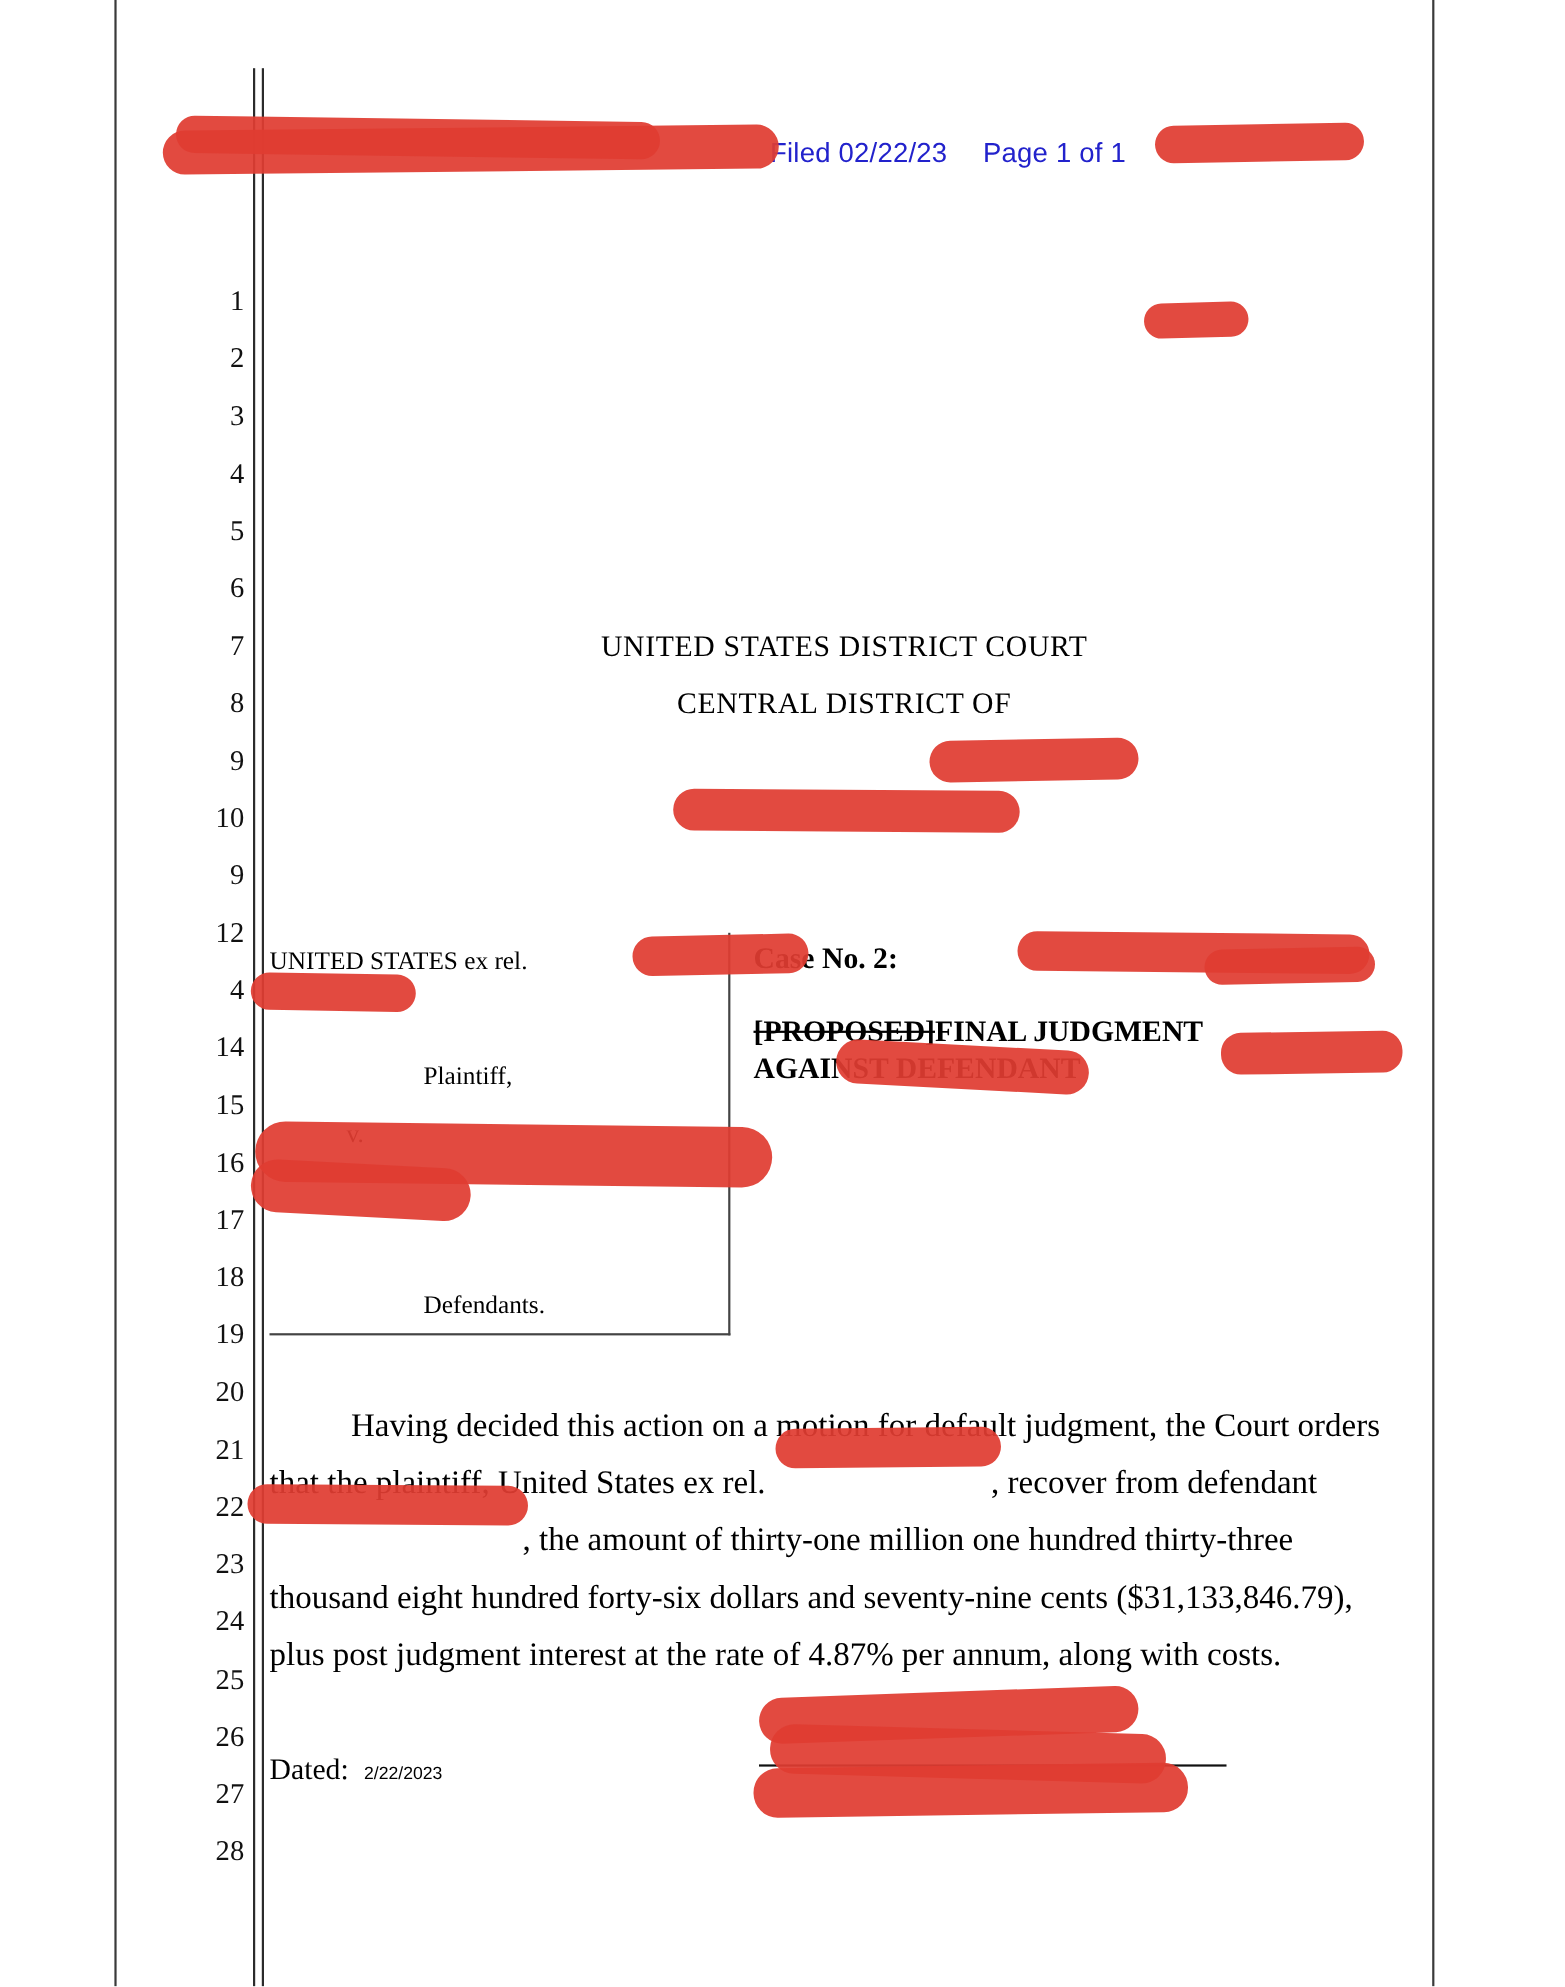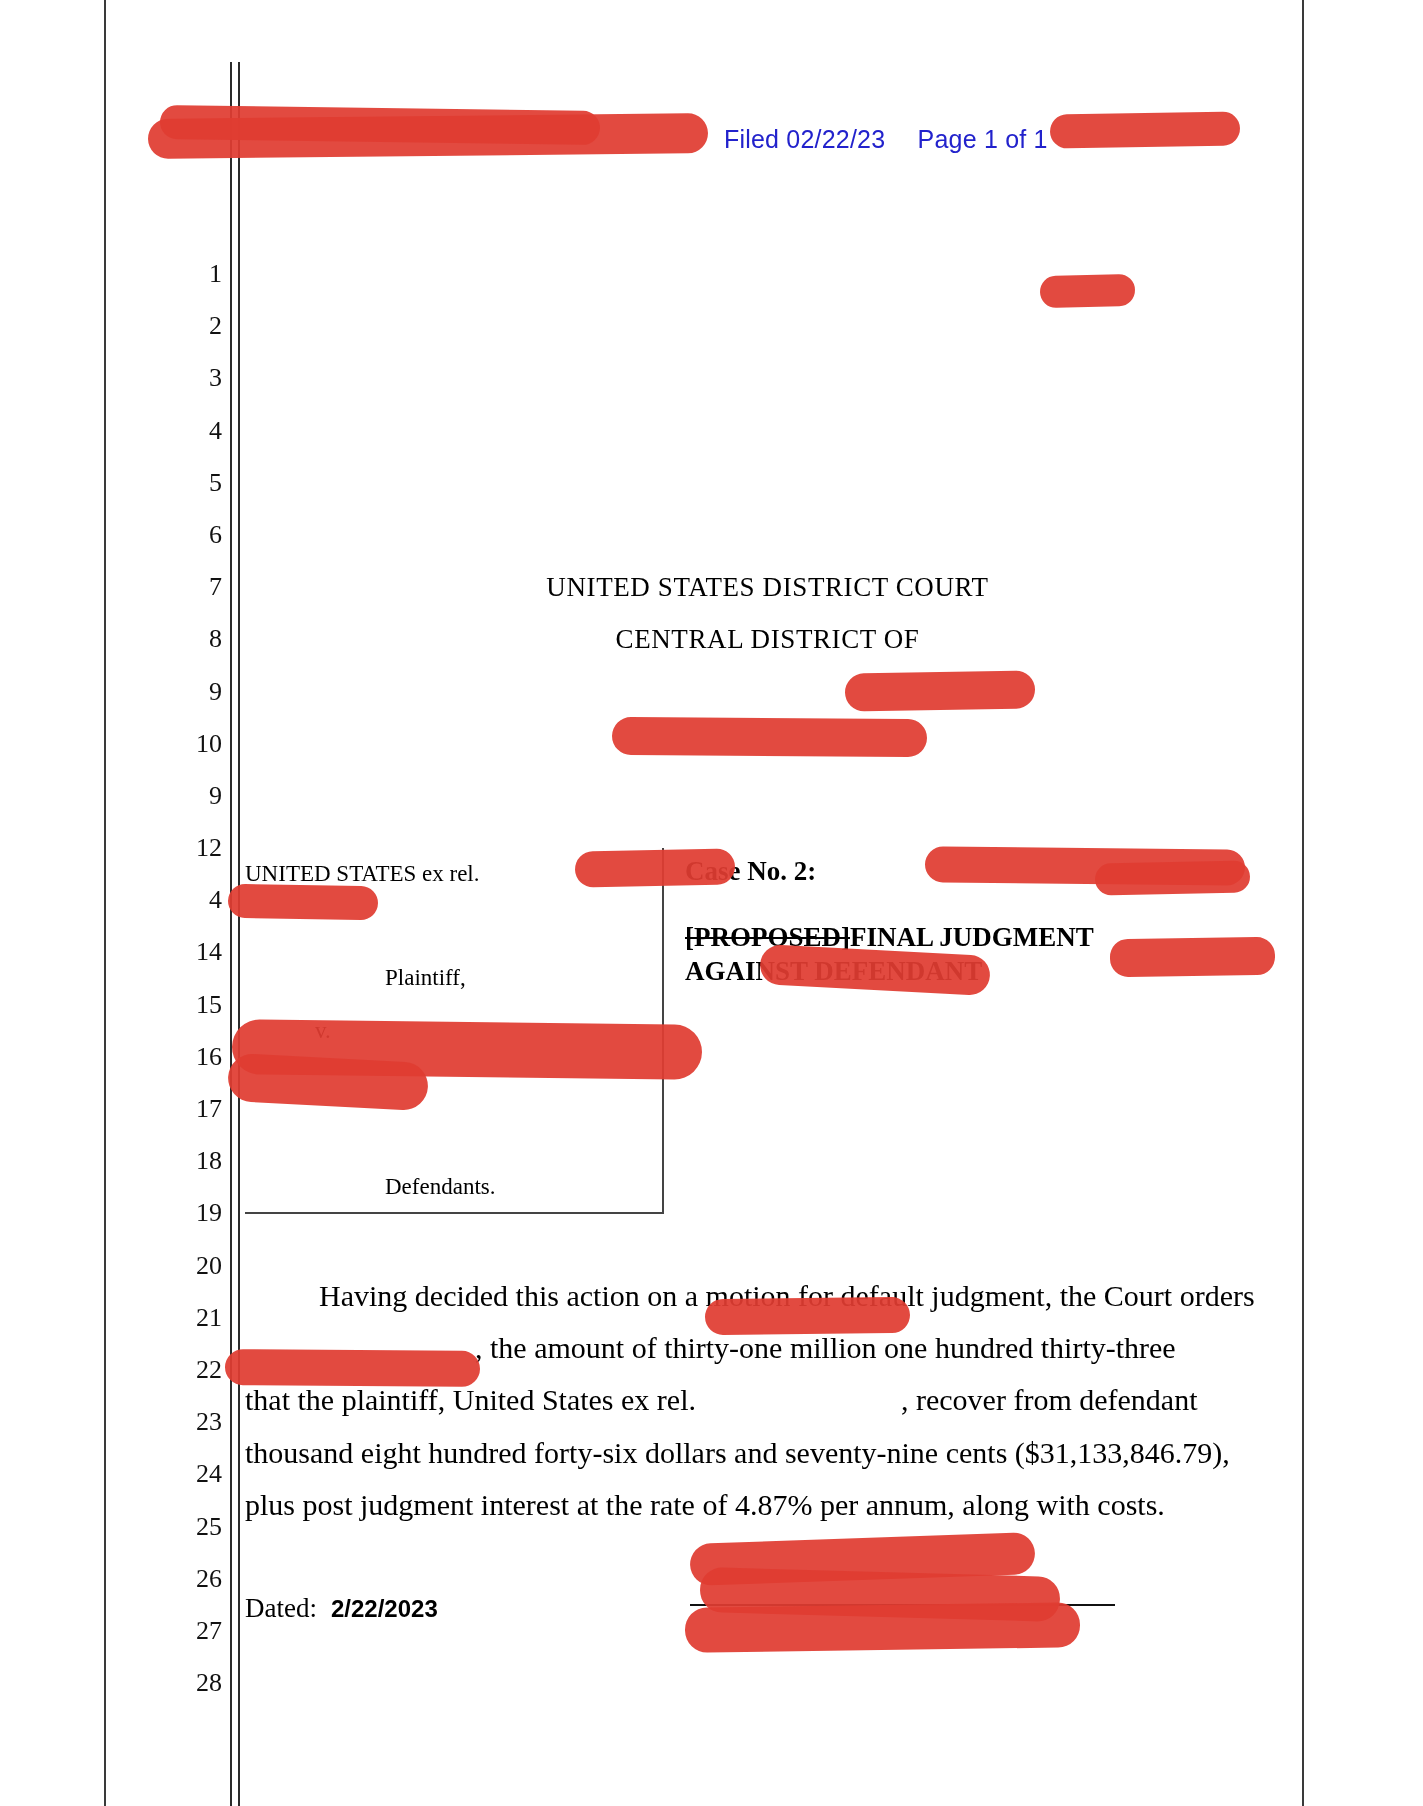--- a/index.html
+++ b/index.html
@@ -49,21 +49,20 @@
   
   .ecf-header {
     position: absolute;
     left: 700px;
     top: 125px;
     font-family: "Liberation Sans", sans-serif;
     font-size: 25px;
     color: #2222cc;
     white-space: nowrap;
     letter-spacing: 0.2px;
-    margin-left: 24px;
   }
   .ecf-header .sep { display: inline-block; width: 18px; }
 
   
   .line-numbers {
     position: absolute;
     left: 170px;
     top: 248px;
     width: 52px;
     text-align: right;
@@ -160,22 +159,22 @@
   .dated {
     position: absolute;
     left: 245px;
     top: 1582px;
     font-size: 27px;
     line-height: 52.2px;
     white-space: nowrap;
   }
   .dated .date-val {
     font-family: "Liberation Sans", sans-serif;
-    font-weight: bold;
-    font-size: 24px;
+    font-weight: normal;
+    font-size: 16px;
     margin-left: 14px;
   }
   
   .sig-rule {
     position: absolute;
     left: 690px;
     top: 1604px;
     width: 425px;
     height: 2px;
     background: #111;
@@ -258,22 +257,22 @@
       <div class="case-no">Case No. 2:</div>
       <div class="jtitle">
         <span class="strike">[PROPOSED]</span><span>FINAL JUDGMENT</span>
         <div>AGAINST DEFENDANT</div>
       </div>
     </div>
   </div>
 
   <div class="para">
     <div><span class="first-indent"></span><span>Having decided this action on a motion for default judgment, the Court orders</span></div>
+    <div><span>that the plaintiff, United States ex rel.</span><span style="display:inline-block;width:205px;"></span><span>, recover from defendant</span></div>
     <div><span style="display:inline-block;width:230px;"></span><span>, the amount of thirty-one million one hundred thirty-three</span></div>
-    <div><span>that the plaintiff, United States ex rel.</span><span style="display:inline-block;width:205px;"></span><span>, recover from defendant</span></div>
     <div>thousand eight hundred forty-six dollars and seventy-nine cents ($31,133,846.79),</div>
     <div>plus post judgment interest at the rate of 4.87% per annum, along with costs.</div>
   </div>
 
   <div class="dated">
     <span>Dated:</span><span class="date-val">2/22/2023</span>
   </div>
   <div class="sig-rule"></div>
 
   <div class="redaction r-round" style="left:148px; top:116px; width:560px; height:40px; border-radius:22px; transform: rotate(-0.6deg);"></div>

